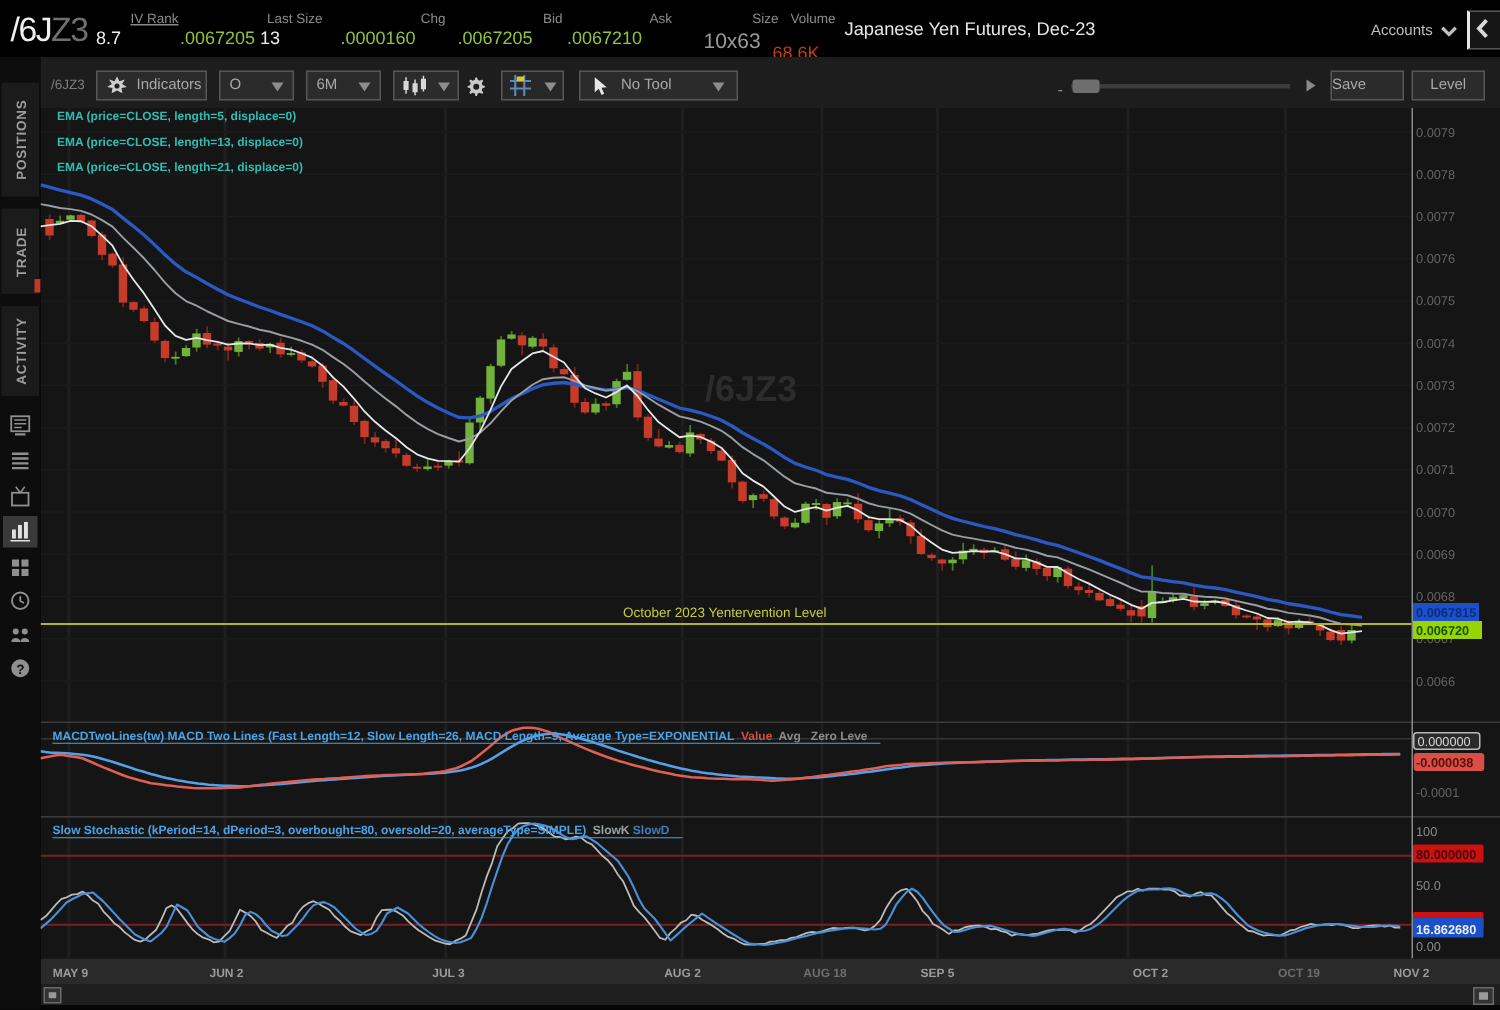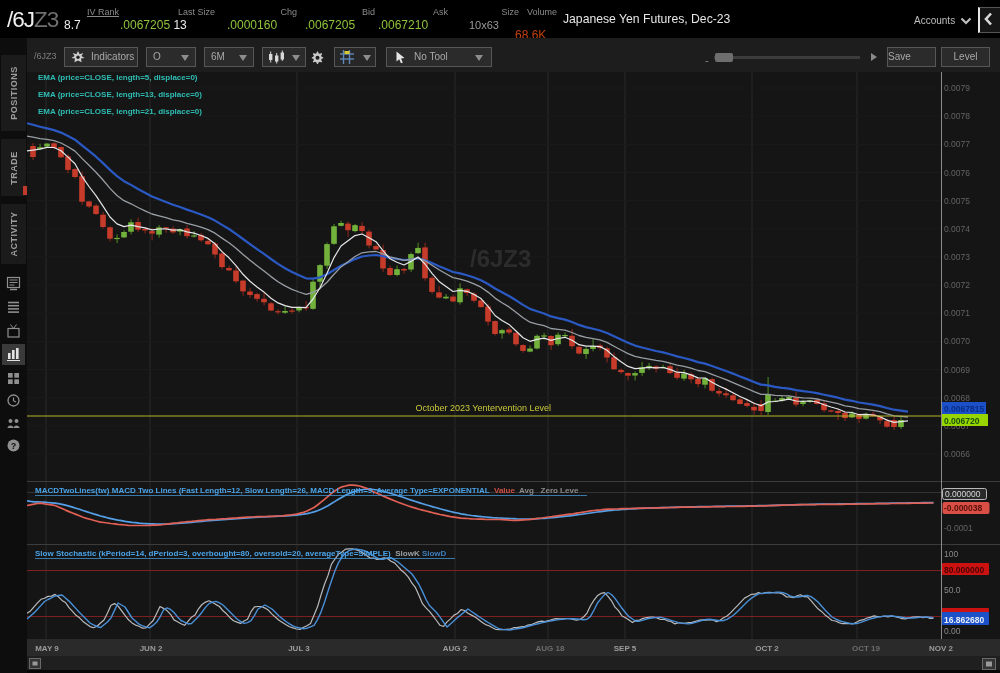--- a/index.html
+++ b/index.html
@@ -41,21 +41,21 @@
   <div class="abs qv" style="left:64px;top:18px;width:55px;">8.7</div>
   <div class="abs ql" style="left:135px;top:7px;width:80px;">Last Size</div>
   <div class="abs qv" style="left:120px;top:18px;width:95px;"><span class="grn">.0067205</span> 13</div>
   <div class="abs ql" style="left:237px;top:7px;width:60px;">Chg</div>
   <div class="abs qv grn" style="left:227px;top:18px;width:70px;">.0000160</div>
   <div class="abs ql" style="left:315px;top:7px;width:60px;">Bid</div>
   <div class="abs qv grn" style="left:305px;top:18px;width:70px;">.0067205</div>
   <div class="abs ql" style="left:388px;top:7px;width:60px;">Ask</div>
   <div class="abs qv grn" style="left:378px;top:18px;width:70px;">.0067210</div>
   <div class="abs ql" style="left:469px;top:7px;width:50px;">Size</div>
-  <div class="abs qv" style="left:469px;top:19px;width:50px;color:#9a9a9a;font-size:11px;">10x63</div>
+  <div class="abs qv" style="left:469px;top:19px;width:50px;color:#9a9a9a;font-size:14px;">10x63</div>
   <div class="abs ql" style="left:527px;top:7px;width:40px;text-align:left;">Volume</div>
   <div class="abs qv" style="left:515px;top:28px;width:40px;color:#c2410c;">68.6K</div>
   <div class="abs desc">Japanese Yen Futures, Dec-23</div>
   <div class="abs acct">Accounts</div>
   <svg class="abs" style="left:960px;top:17px" width="12" height="8" viewBox="0 0 12 8">
     <path d="M1.5 1.5 L6 6 L10.5 1.5" fill="none" stroke="#bdbdbd" stroke-width="2.2"></path>
   </svg>
   <div id="collbtn" class="abs"></div>
   <svg class="abs" style="left:984px;top:12px" width="9" height="14" viewBox="0 0 9 14">
     <path d="M7 1.5 L2 7 L7 12.5" fill="none" stroke="#d9d9d9" stroke-width="2.6"></path>

